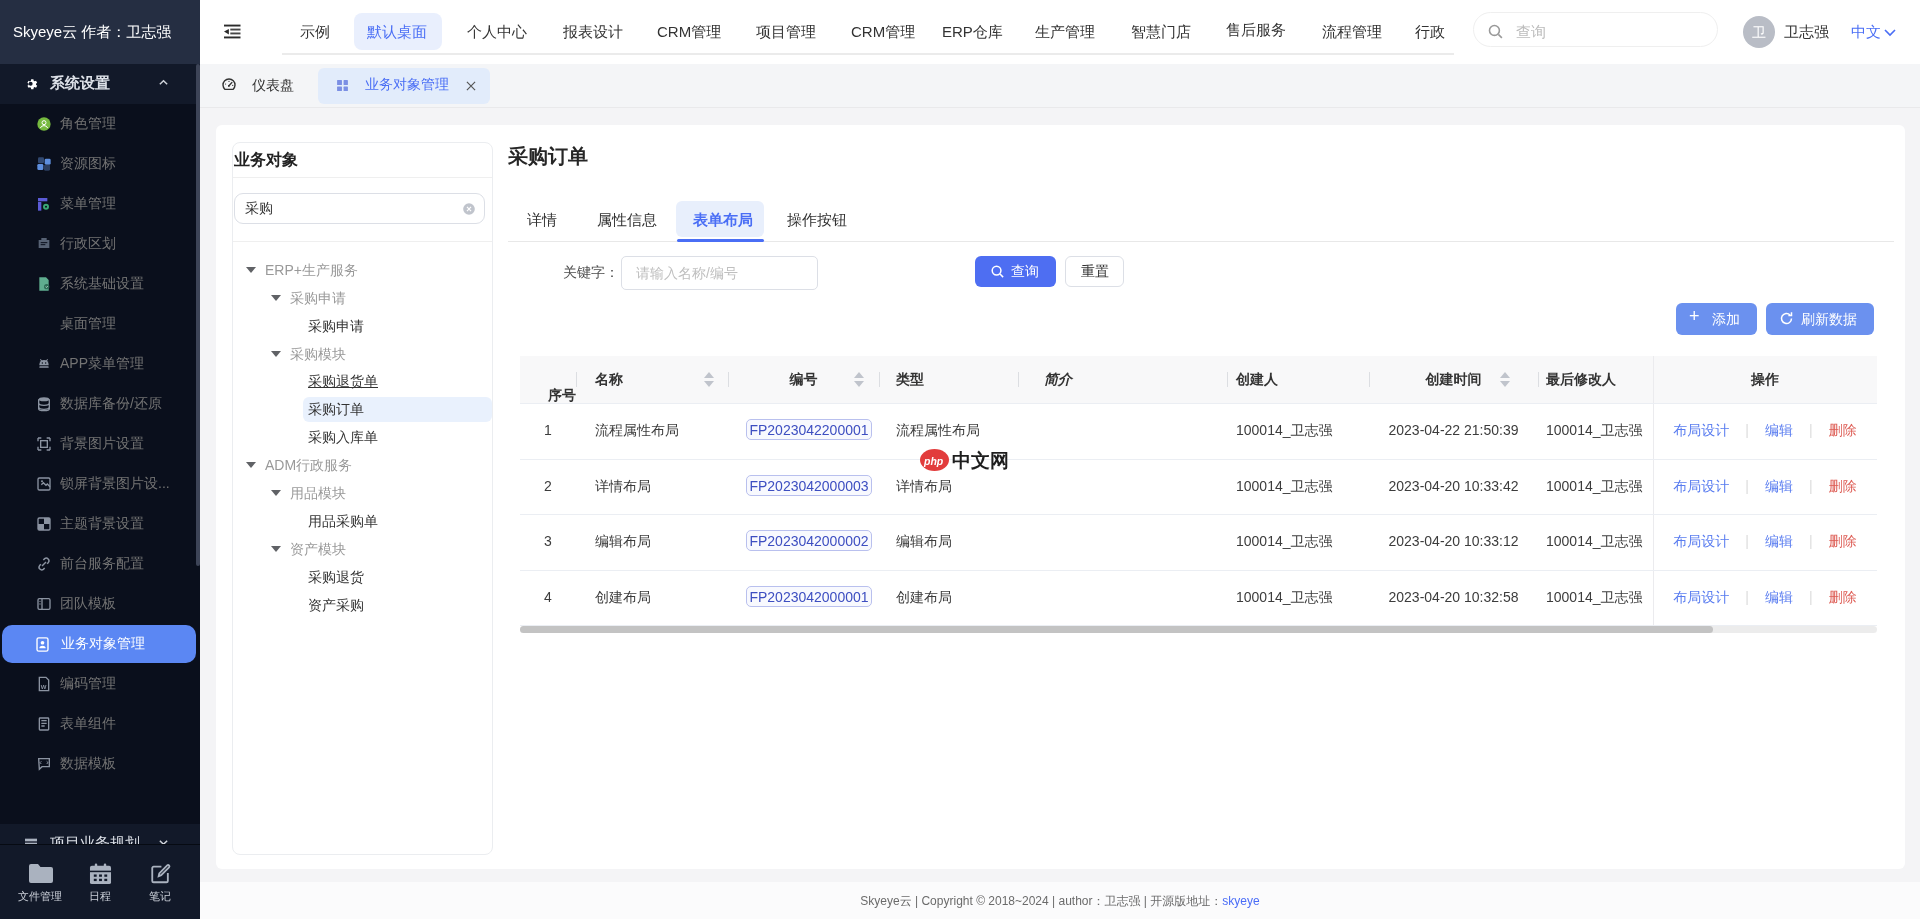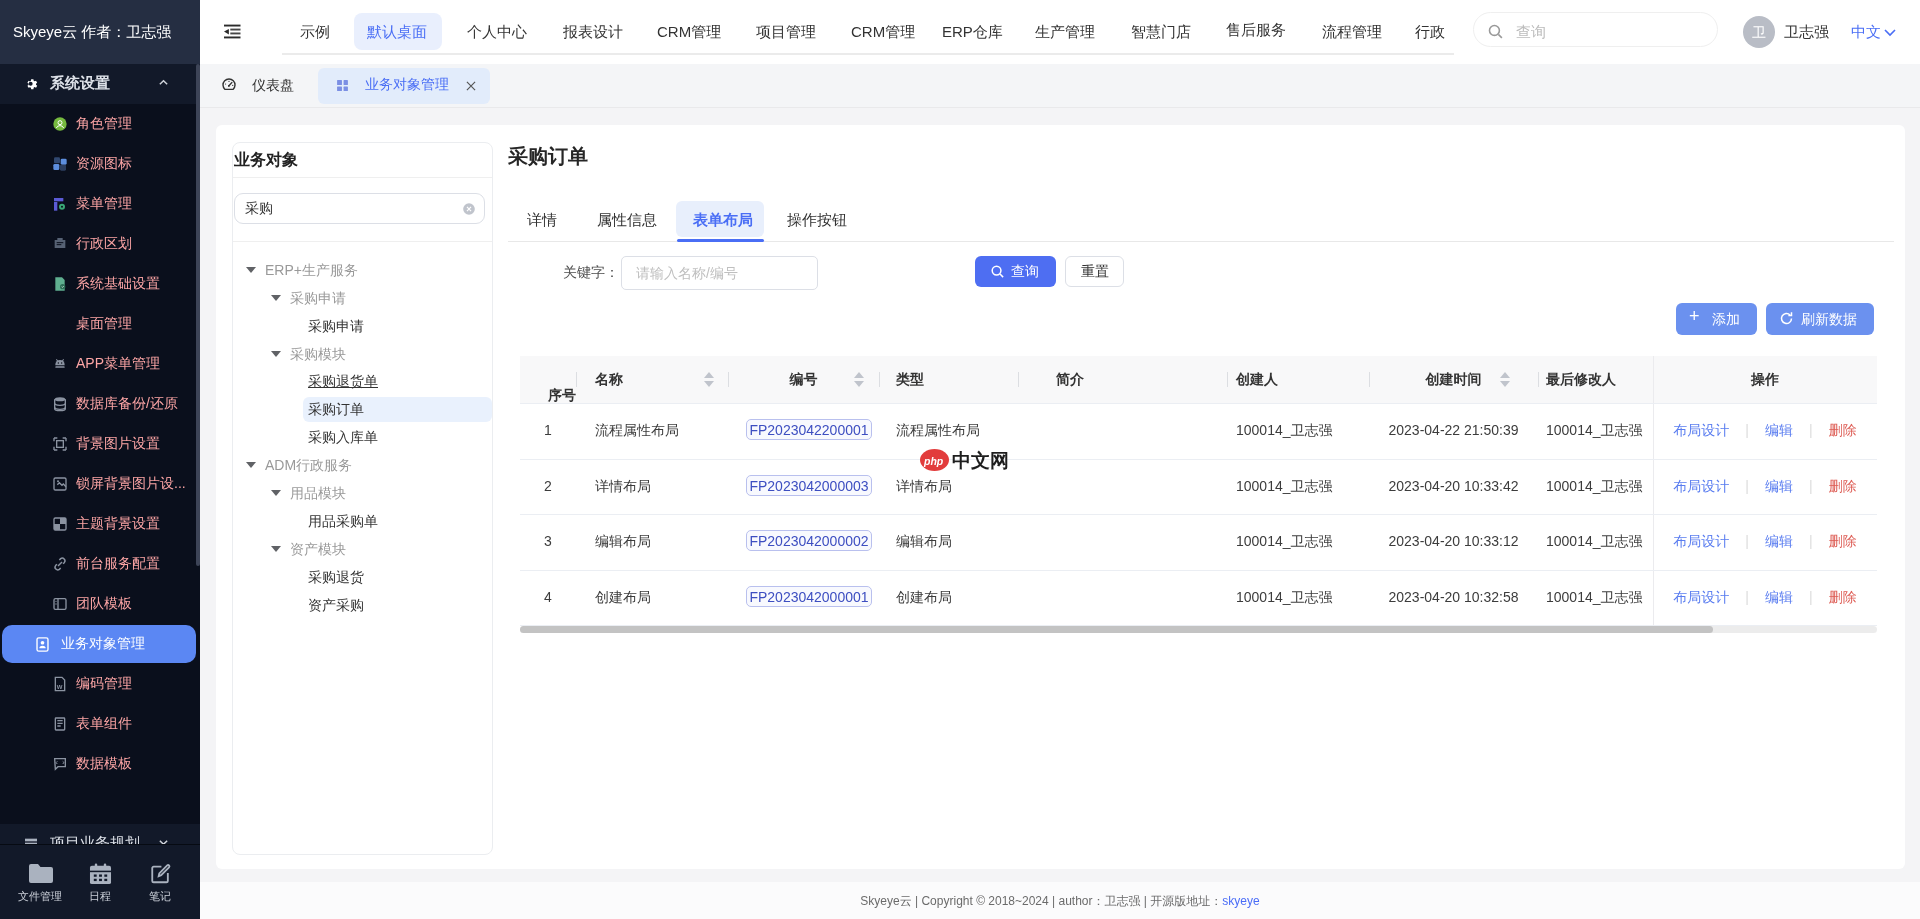--- a/index.html
+++ b/index.html
@@ -5,21 +5,21 @@
 * { margin:0; padding:0; box-sizing:border-box; }
 html,body { width:1920px; height:919px; overflow:hidden; }
 body { font-family:"Liberation Sans",sans-serif; font-size:14px; color:#333; background:#fff; position:relative; }
 
 #sidebar { position:absolute; left:0; top:0; width:200px; height:919px; background:#0a0f1c; }
 #sb-head { position:absolute; left:0; top:0; width:200px; height:64px; background:#252e42; color:#fff; font-size:15px; line-height:64px; padding-left:13px; white-space:nowrap; }
 .sb-band { position:absolute; left:0; width:200px; height:40px; background:#121929; color:#dde1e8; }
 .sb-band .ic { position:absolute; left:23px; top:12px; width:16px; height:16px; }
 .sb-band .tx { position:absolute; left:50px; top:10px; font-size:15px; }
 .sb-band .car { position:absolute; left:158px; top:13px; width:11px; height:11px; }
-.sb-item { position:absolute; left:16px; width:200px; height:40px; color:#fca5a5; font-size:14px; }
+.sb-item { position:absolute; left:0; width:200px; height:40px; color:#737373; font-size:14px; }
 .sb-item .ic { position:absolute; left:36px; top:12px; width:16px; height:16px; }
 .sb-item .tx { position:absolute; left:60px; top:11px; white-space:nowrap; }
 .sb-active { position:absolute; left:2px; width:194px; height:38px; background:#5b87f3; border-radius:10px; color:#fff; }
 .sb-active .ic { position:absolute; left:34px; top:12px; width:13px; height:15px; }
 .sb-active .tx { position:absolute; left:59px; top:10px; }
 #sb-bottom { position:absolute; left:0; top:844px; width:200px; height:75px; background:#121929; border-top:1px solid #060a12; }
 .sbb { position:absolute; top:18px; width:60px; text-align:center; color:#aab2bf; }
 .sbb svg { display:block; margin:0 auto; }
 .sbb .lb { font-size:11px; color:#c9ced7; margin-top:4px; }
 
@@ -392,21 +392,21 @@
         <div class="hsep" style="left:498px;"></div>
         <div class="hsep" style="left:707px;"></div>
         <div class="hsep" style="left:849px;"></div>
         <div class="hsep" style="left:1018px;"></div>
       <div class="hc" style="left:0;top:31px;width:56px;text-align:right;">序号</div>
       <div class="hc" style="left:75px;top:15px;">名称</div>
         <span class="sort" style="left:184px;top:16px;"></span>
       <div class="hc" style="left:208px;top:15px;width:151px;text-align:center;">编号</div>
         <span class="sort" style="left:334px;top:16px;"></span>
       <div class="hc" style="left:376px;top:15px;">类型</div>
-      <div class="hc" style="left:536px;top:15px;">简介</div>
+      <div class="hc" style="left:524px;top:15px;font-style:italic;">简介</div>
       <div class="hc" style="left:716px;top:15px;">创建人</div>
       <div class="hc" style="left:849px;top:15px;width:169px;text-align:center;">创建时间</div>
         <span class="sort" style="left:980px;top:16px;"></span>
       <div class="hc" style="left:1026px;top:15px;">最后修改人</div>
       <div class="hc" style="left:1133px;top:15px;width:224px;text-align:center;">操作</div>
       <div class="rw" style="top:47px;">
           <span class="c0">1</span>
           <span class="c1">流程属性布局</span>
           <span class="badge">FP2023042200001</span>
           <span class="c3">流程属性布局</span>

